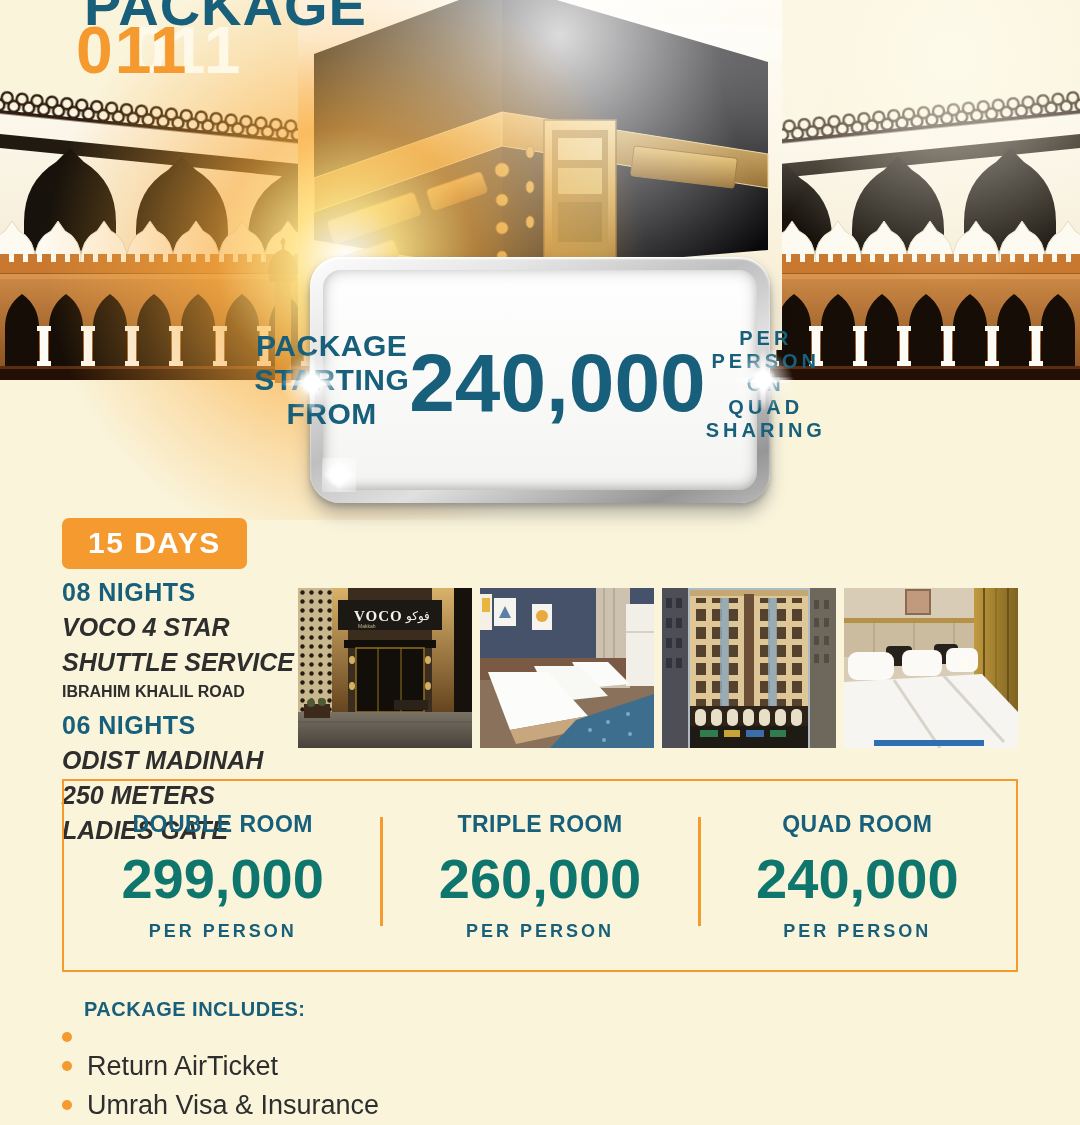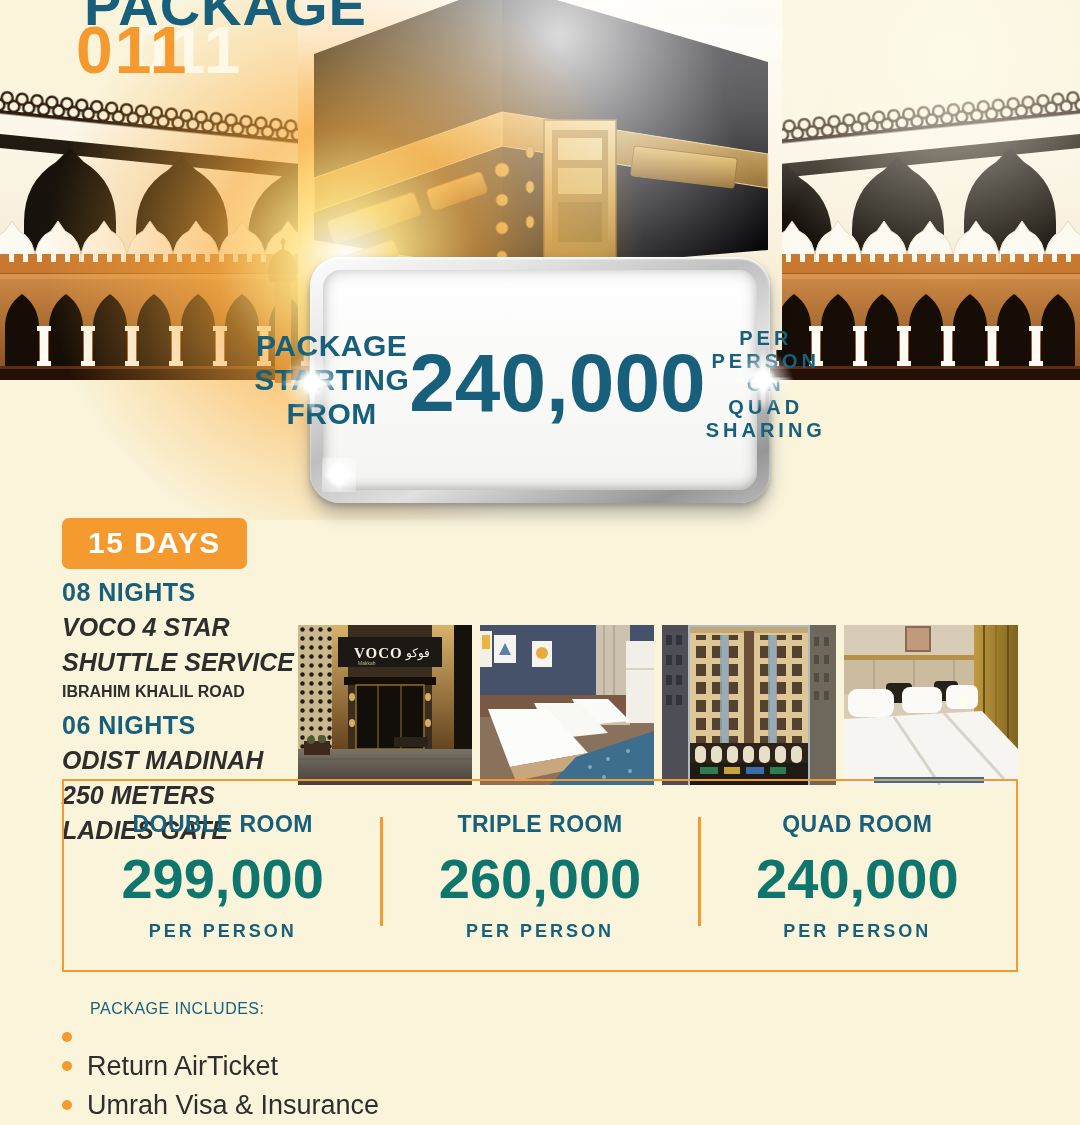--- a/index.html
+++ b/index.html
@@ -46,34 +46,34 @@
 
   
   .days{position:absolute;left:62px;top:518px;background:#F49A2F;color:#FFFFFF;font-size:30px;font-weight:800;
         letter-spacing:1.5px;padding:8px 26px 9px;z-index:4;border-radius:7px;}
   .stay{position:absolute;left:62px;top:570px;z-index:4;}
   .stay .nights{color:#175F7A;font-size:25px;font-weight:800;letter-spacing:.5px;margin:8px 0 5px;}
   .stay .line{color:#2E2E2E;font-size:25px;font-weight:700;margin:6px 0;font-style:italic;}
   .stay .subline{color:#2E2E2E;font-size:16px;font-weight:700;margin:4px 0 10px;}
 
   
-  .photos{position:absolute;left:298px;top:625px;display:flex;gap:8px;z-index:4;}
+  .photos{position:absolute;left:298px;top:588px;display:flex;gap:8px;z-index:4;}
   .photos svg{display:block;}
 
   
   .rates{position:absolute;left:62px;top:779px;width:956px;height:193px;border:2.5px solid #F49A2F;box-sizing:border-box;display:flex;z-index:4;}
   .rate{flex:1;position:relative;display:flex;flex-direction:column;align-items:center;justify-content:center;padding-top:2px;}
   .rate + .rate::before{content:"";position:absolute;left:-1px;top:36px;bottom:44px;width:3px;background:#F49A2F;}
   .rate-type{color:#175F7A;font-size:23px;font-weight:800;letter-spacing:.5px;}
   .rate-price{color:#0f766e;font-size:56px;font-weight:800;margin:8px 0 10px;}
   .rate-unit{color:#175F7A;font-size:18px;font-weight:700;letter-spacing:3px;}
 
   
   .includes{position:absolute;left:62px;top:995px;z-index:4;}
-  .inc-head{color:#175F7A;font-size:16px;font-weight:400;letter-spacing:.5px;margin-left:28px;line-height:28px;}
+  .inc-head{color:#175F7A;font-size:20px;font-weight:700;letter-spacing:.5px;margin-left:22px;line-height:28px;}
   .inc-item{display:flex;align-items:center;margin-top:9px;line-height:30px;}
   .bullet{width:10px;height:10px;border-radius:50%;background:#F49A2F;margin-right:15px;flex:none;}
   .inc-text{color:#2E2E2E;font-size:27px;font-weight:400;}
 </style>
 </head>
 <body>
 
 <div class="page">
 
   <svg width="0" height="0" style="position:absolute" aria-hidden="true">

